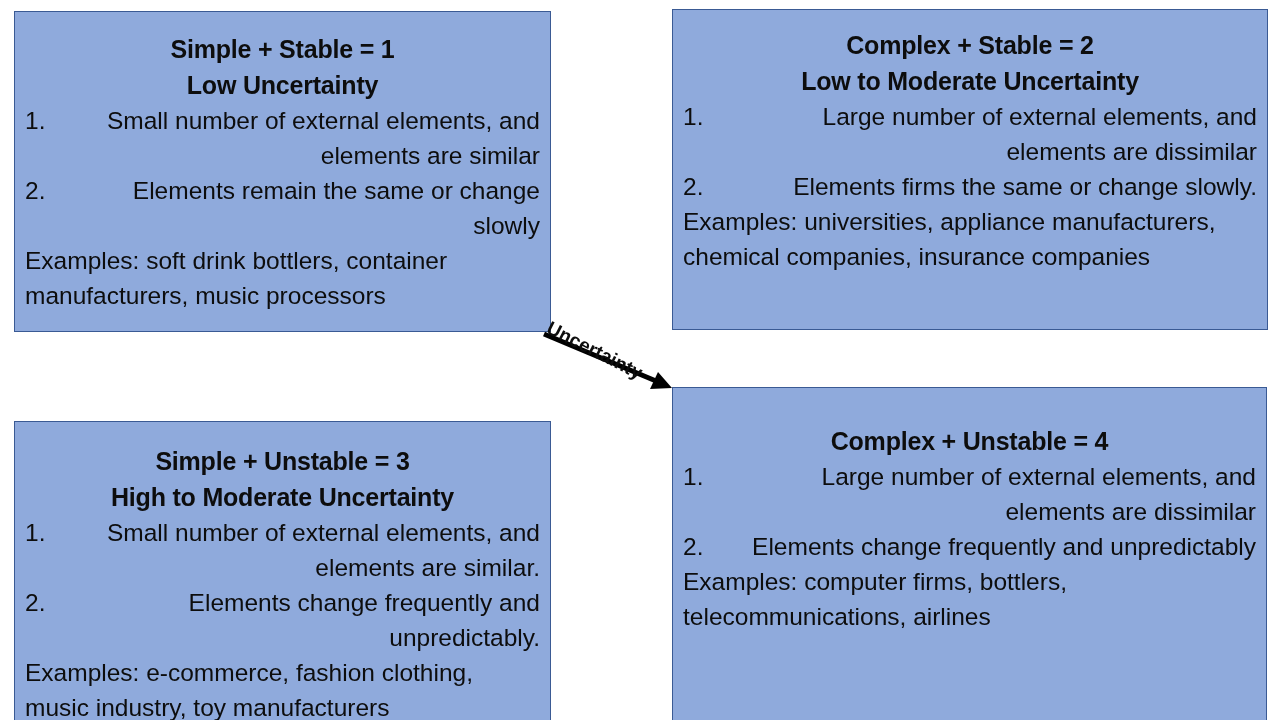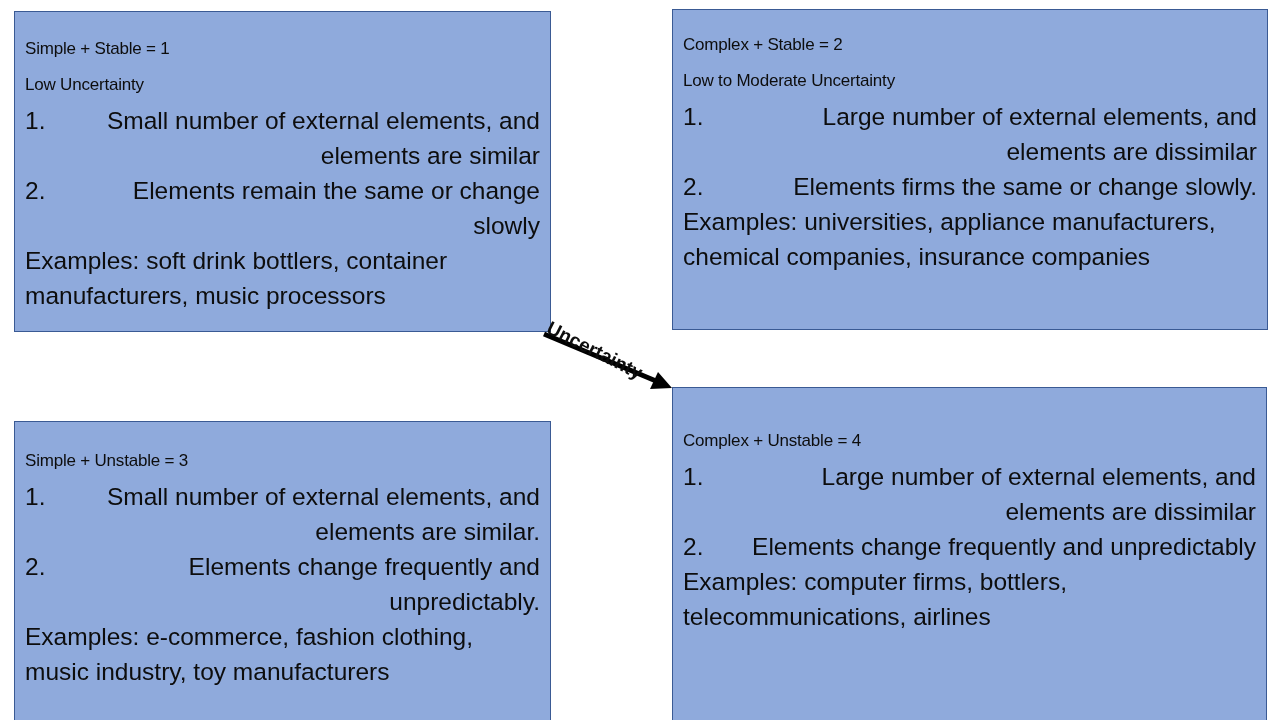--- a/index.html
+++ b/index.html
@@ -12,22 +12,23 @@
   .box {
     position: absolute;
     box-sizing: border-box;
     background: #8faadc;
     border: 1.5px solid #3a5a94;
     padding: 0 10px;
     font-size: 24.5px;
     line-height: 35px;
   }
   .title {
-    font-weight: normal;
-    font-size: 17px;
+    text-align: center;
+    font-weight: bold;
+    font-size: 25px;
     line-height: 36px;
     letter-spacing: -0.2px;
   }
   .item { display: flex; }
   .num { width: 36px; flex: none; }
   .txt { flex: 1; text-align: right; }
   .ex { }
   #box1 { left: 14px; top: 11px; width: 537px; height: 321px; padding-top: 19px; }
   #box2 { left: 672px; top: 9px; width: 596px; height: 321px; padding-top: 17px; }
   #box3 { left: 14px; top: 389px; width: 537px; height: 325px; padding-top: 21px; margin-top: 32px; }
@@ -66,20 +67,21 @@
   </div>
   <div class="item">
     <span class="num">2.</span>
     <span class="txt">Elements firms the same or change slowly.</span>
   </div>
   <div class="ex">Examples: universities, appliance manufacturers, chemical companies, insurance companies</div>
 </div>
 
 <div class="box" id="box3">
   <div class="title">Simple + Unstable = 3</div>
+  <div class="title">High to Moderate Uncertainty</div>
   <div class="item">
     <span class="num">1.</span>
     <span class="txt">Small number of  external elements, and elements are similar.</span>
   </div>
   <div class="item">
     <span class="num">2.</span>
     <span class="txt">Elements change frequently and unpredictably.</span>
   </div>
   <div class="ex">Examples: e-commerce, fashion clothing, music industry, toy manufacturers</div>
 </div>

